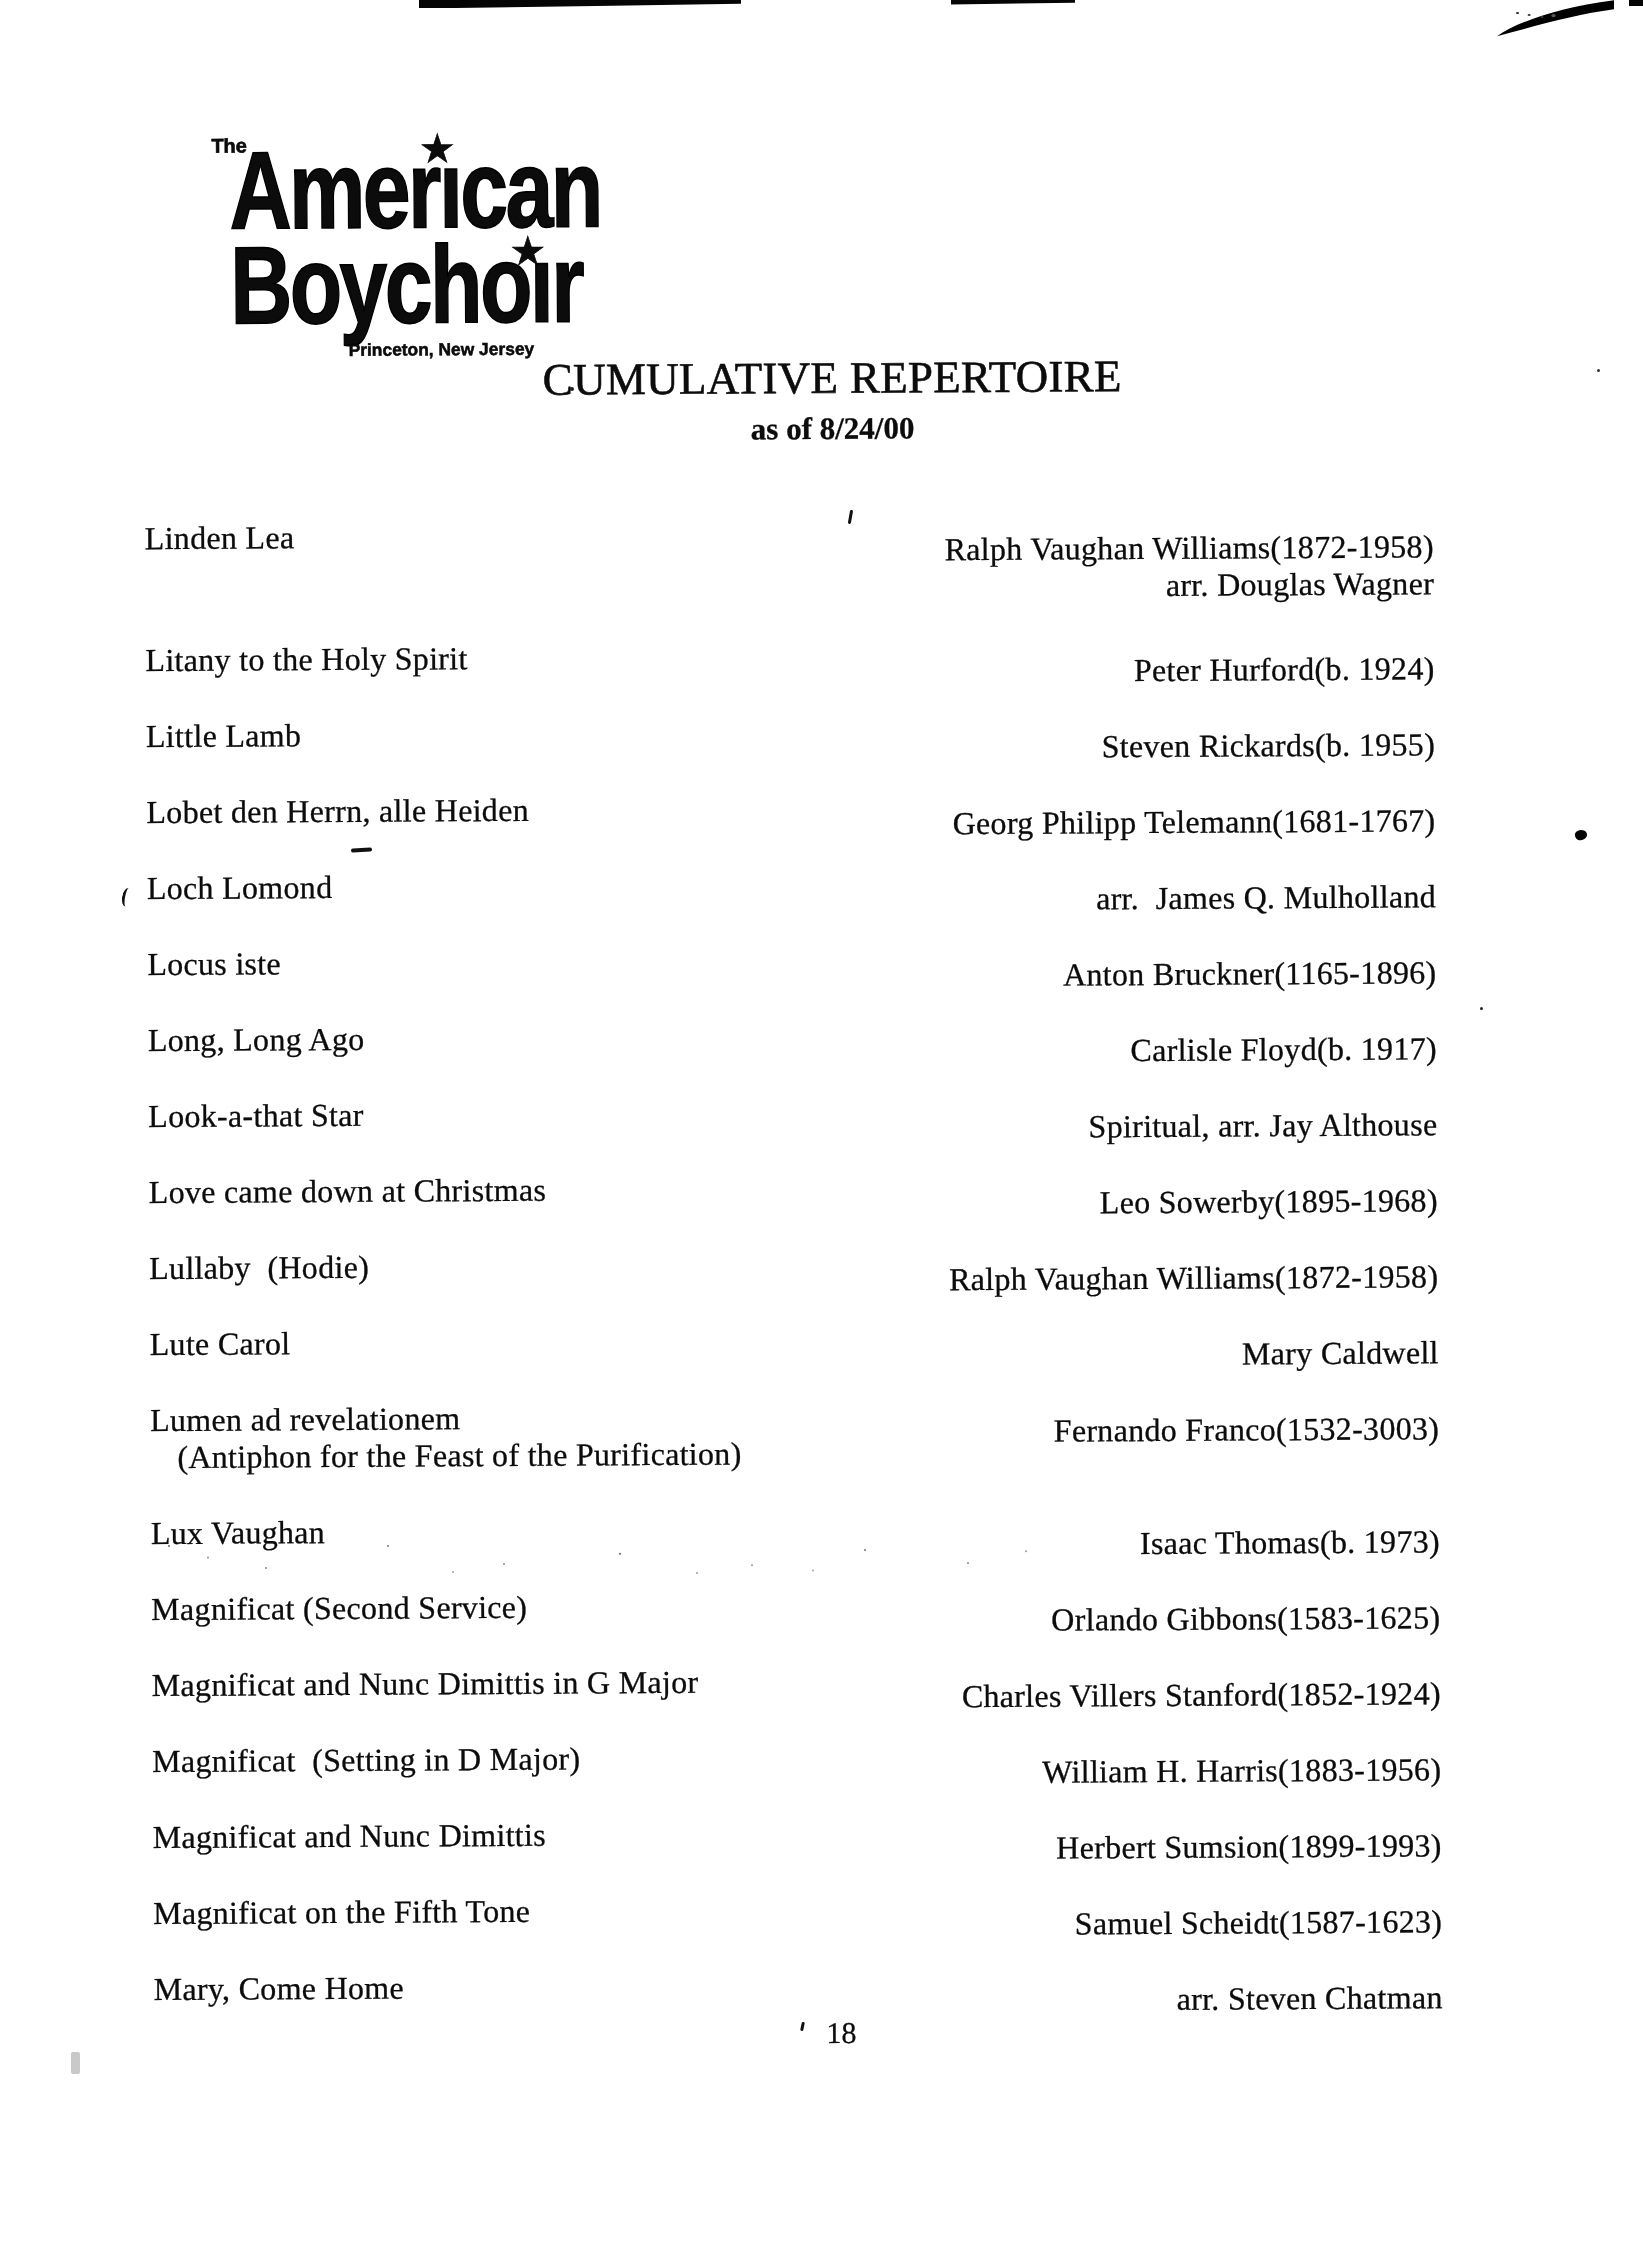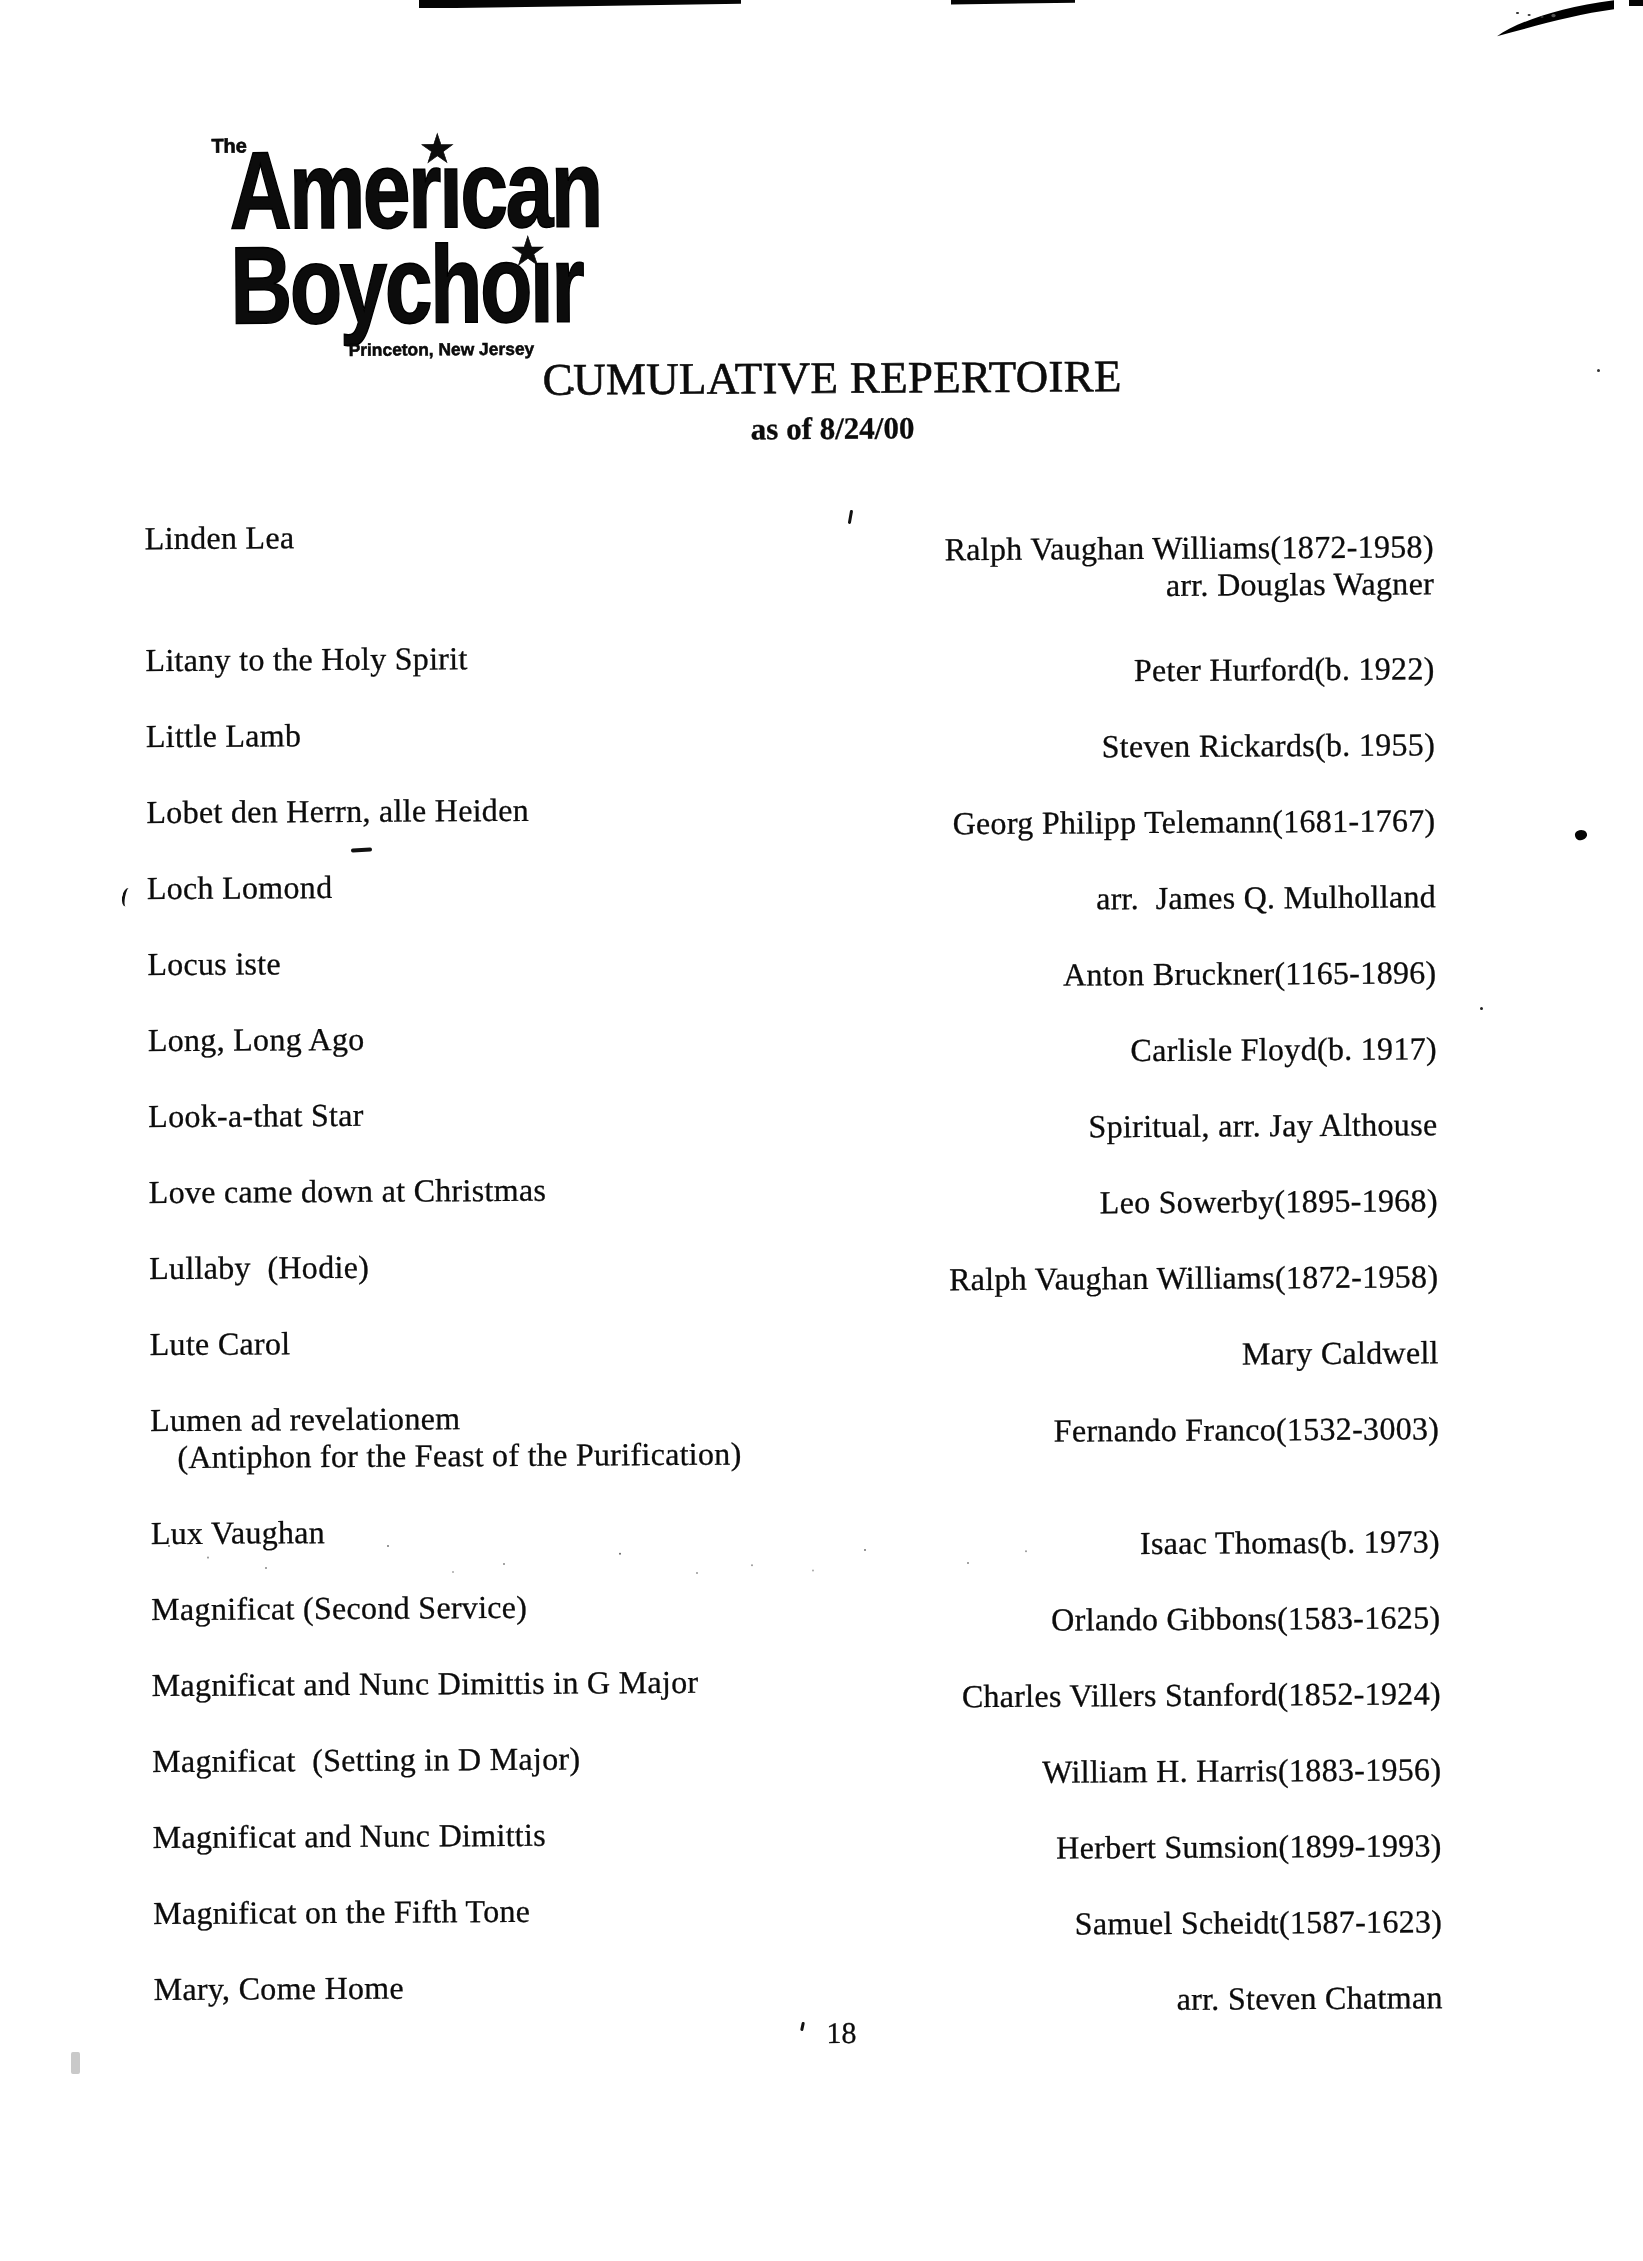--- a/index.html
+++ b/index.html
@@ -127,21 +127,21 @@
       <div class="c2">arr. Douglas Wagner</div>
     </div>
   </div>
 
   <div class="row">
     <div class="titles">
       <div class="t1">Litany to the Holy Spirit</div>
 
     </div>
     <div class="composer">
-      <div class="c1"><span class="cname">Peter Hurford</span><span class="dates">(b. 1922)</span></div>
+      <div class="c1"><span class="cname">Peter Hurford</span><span class="dates">(b. 1924)</span></div>
 
     </div>
   </div>
 
   <div class="row">
     <div class="titles">
       <div class="t1">Little Lamb</div>
 
     </div>
     <div class="composer">

